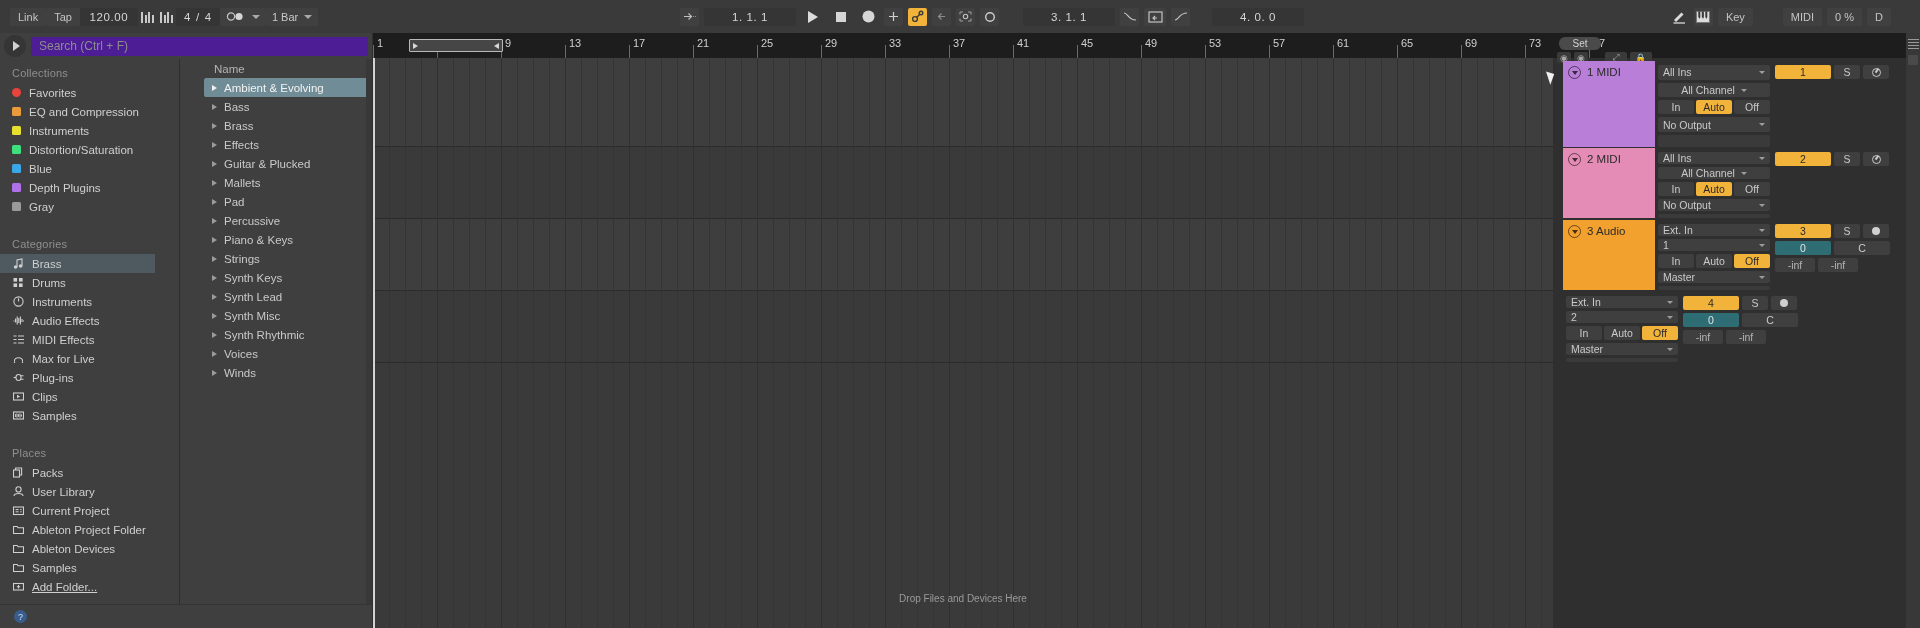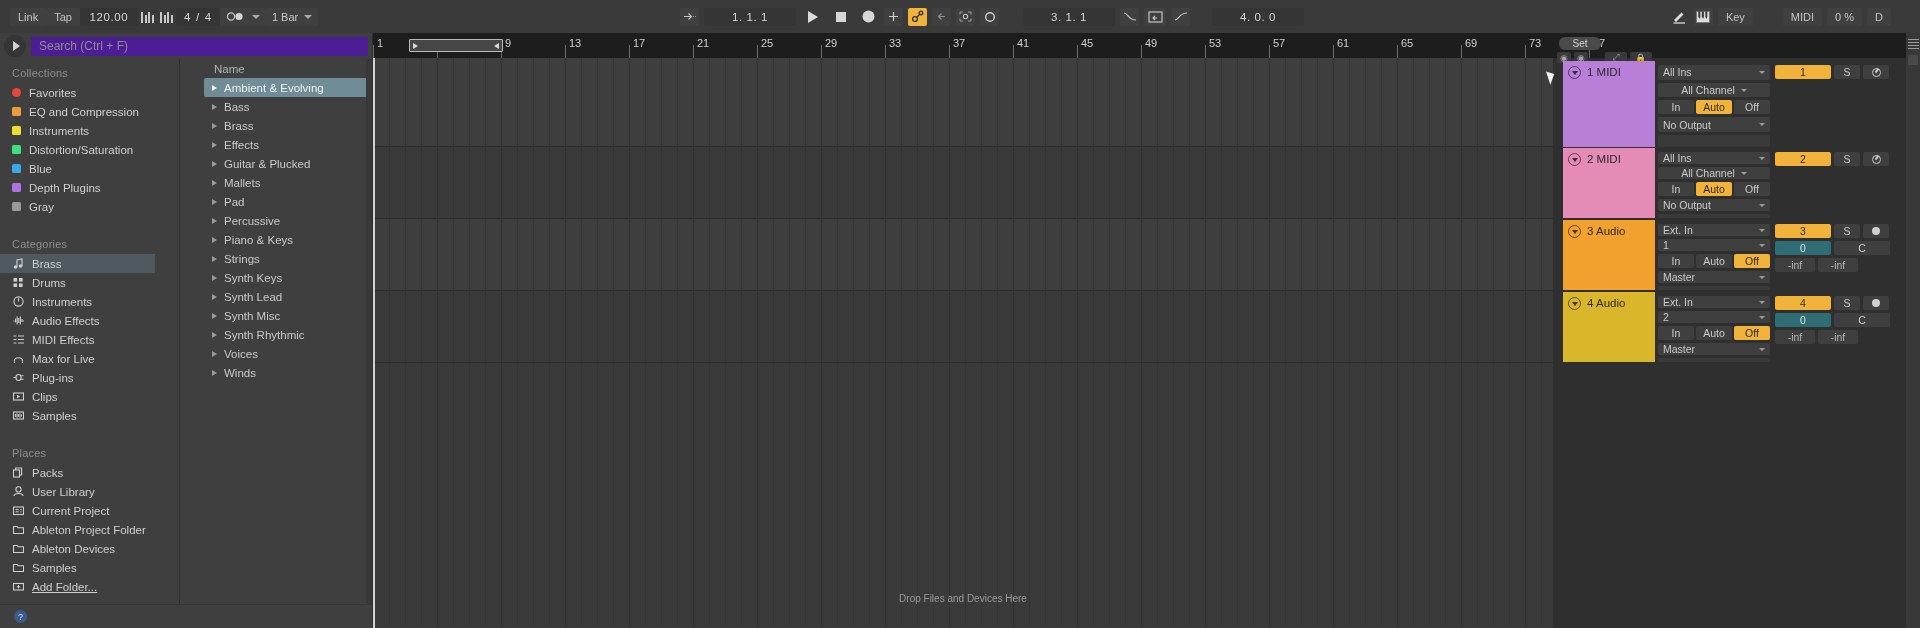--- a/index.html
+++ b/index.html
@@ -935,26 +935,20 @@
               <i></i>
               <i></i>
               <i></i>
               <i></i>
               <i></i>
           </div>
         </div>
       </div>
 
       <div class="track" style="top:234px;height:70px">
-        <div class="t-color" style="background:#d9b62a">
-          <span class="t-fold">
-              <i></i>
-            </span>
-          <span class="t-title">4 Audio</span>
-        </div>
         <div class="t-io">
           <div class="iosel">
               <span>Ext. In</span>
               <span class="cv"></span>
             </div>
           <div class="iosel">
               <span>2</span>
               <span class="cv"></span>
             </div>
           <div class="monrow">

